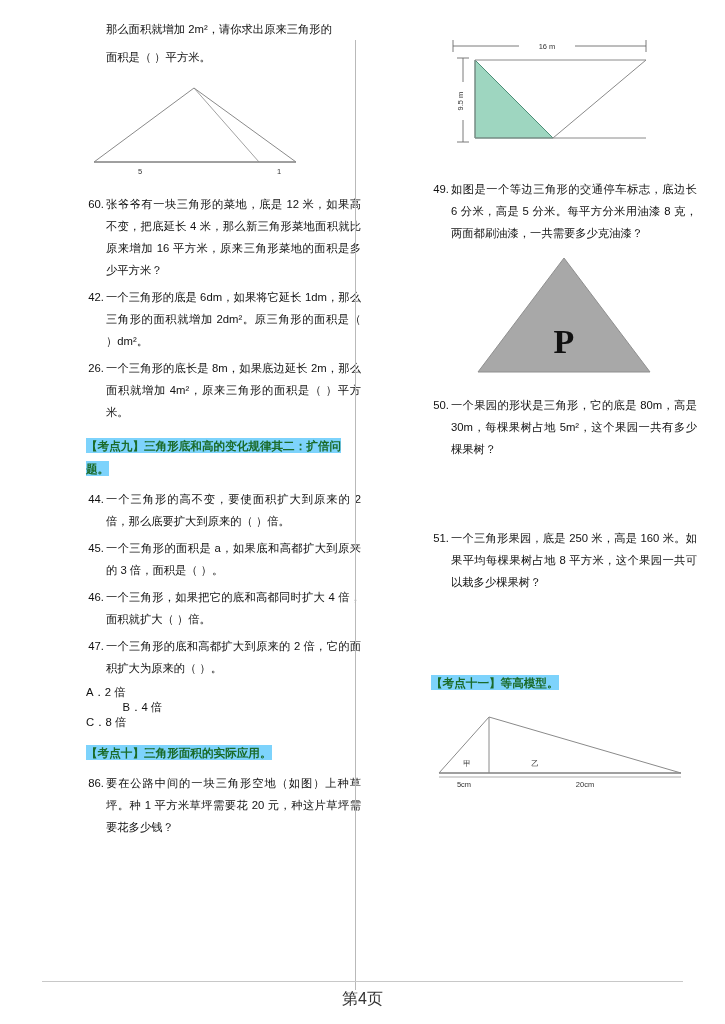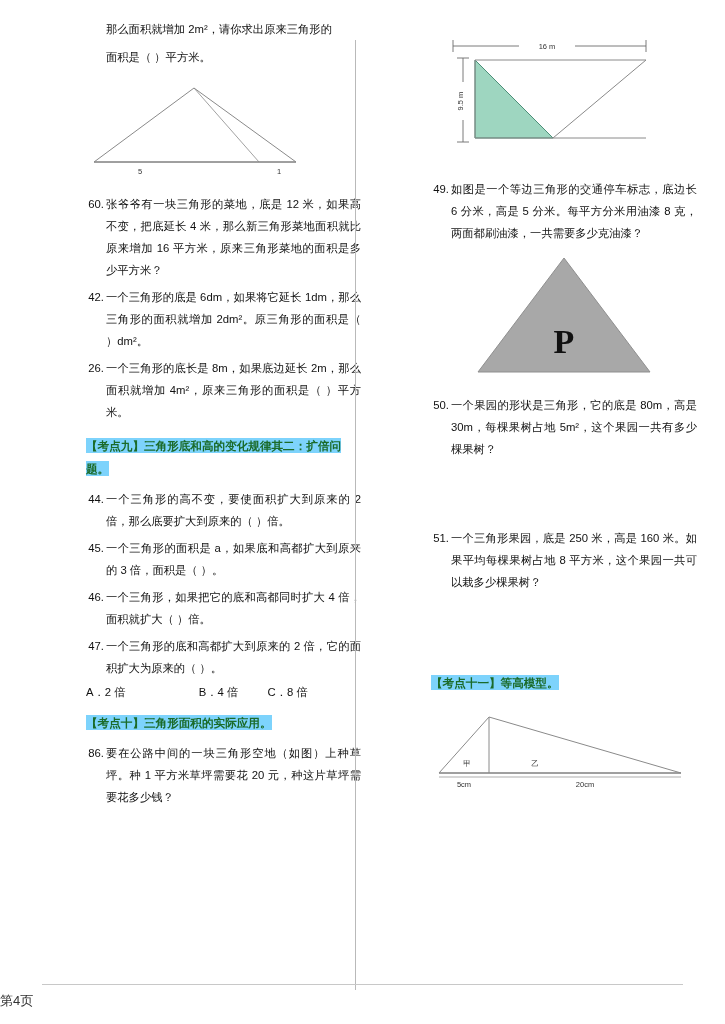--- a/index.html
+++ b/index.html
@@ -75,31 +75,33 @@
   .heading span.hl {
     background: #7dd3fc;
     padding: 1px 0;
     text-align: center;
   }
   .choices {
     display: flex;
     font-size: 11.3px;
     padding-left: 0;
     margin: 4px 0 2px 0;
+    flex-direction: column;
   }
   .choices .ch { width: 33%; }
-  .choices .ch.b { text-align: left; padding-left: 22px;}
+  .choices .ch.b { text-align: center; padding-left: 22px;}
   .choices .ch.c { text-align: left; }
   .fig { margin: 6px 0 10px 0; position: relative; }
   .footer {
     position: absolute;
     left: 0;
     bottom: 14px;
     width: 725px;
-    font-size: 13px;
+    text-align: center;
+    font-size: 16px;
     color: #333;
   }
   .footer .line {
     position: absolute;
     left: 42px; right: 42px;
     top: -8px;
     height: 1px;
     background: #c8c8c8;
   }
   .tri-label {

